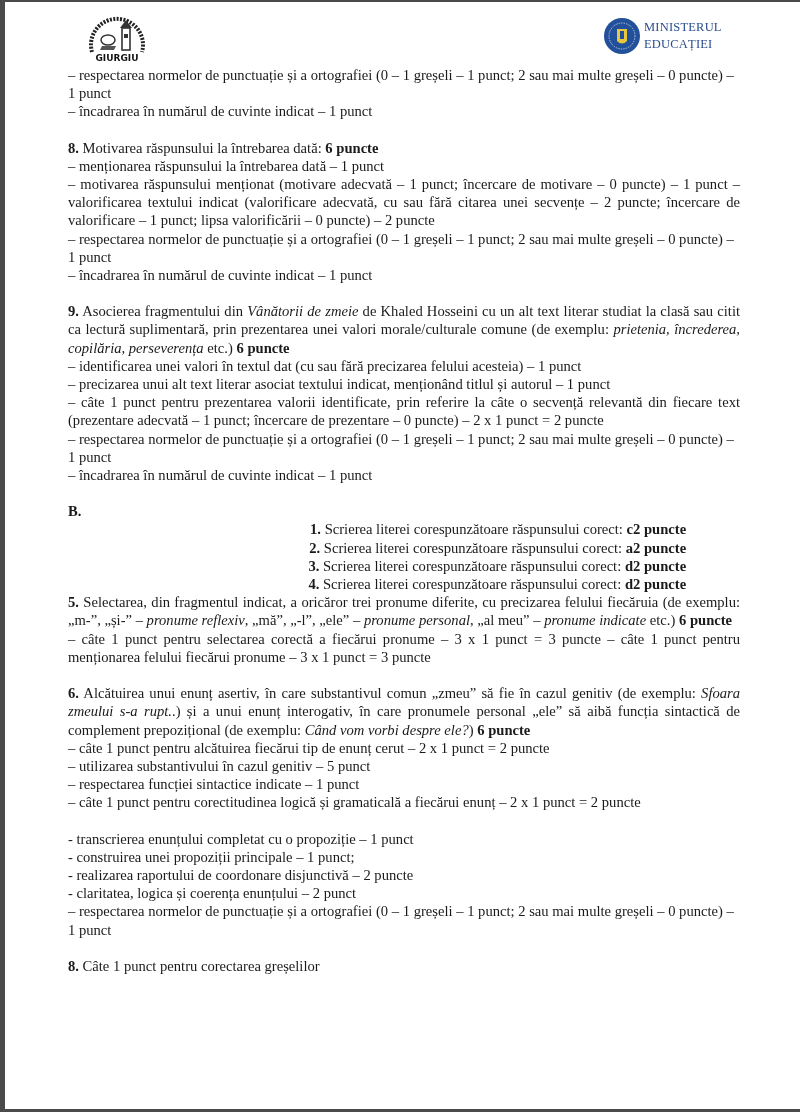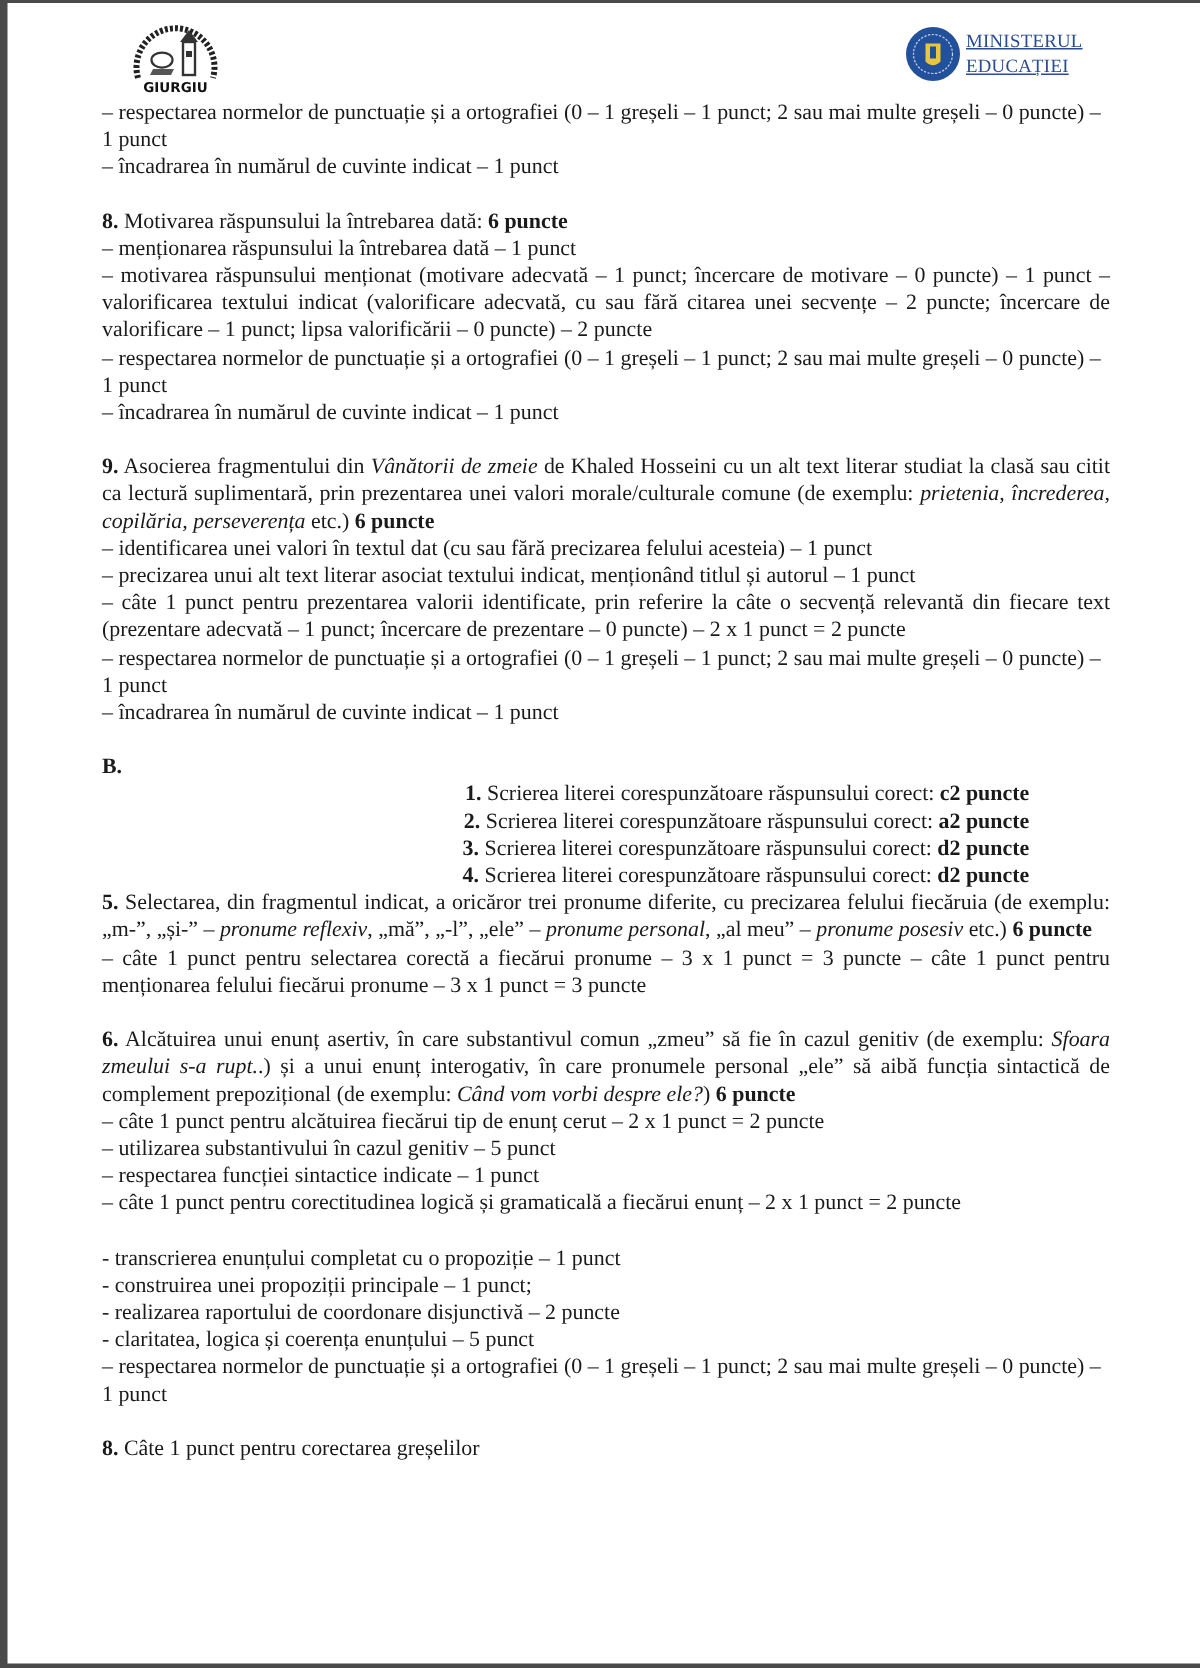--- a/index.html
+++ b/index.html
@@ -17,21 +17,21 @@
   .header { position: absolute; left: 0; top: 0; width: 800px; height: 70px; }
   .logo-left {
     position: absolute; left: 84px; top: 12px; width: 66px; height: 52px;
   }
   .logo-right {
     position: absolute; left: 603px; top: 15px; width: 110px; height: 42px;
   }
   .ministry-text {
     position: absolute; left: 41px; top: 4px;
     font-family: "Liberation Serif", serif;
-    font-size: 12.5px; line-height: 17px; color: #2a4d8f; letter-spacing: 0.2px; text-decoration: underline;
+    font-size: 12.5px; line-height: 17px; color: #2a4d8f; letter-spacing: 0.2px;
   }
 
   .page {
     position: absolute; left: 68px; top: 66px; width: 672px;
     font-size: 14.6px; line-height: 18.2px;
   }
   .page p { margin: 0; }
   .justify { text-align: justify; }
   .gap { height: 18px; }
   b { font-weight: bold; }
@@ -113,39 +113,39 @@
     <div class="score-row">
       <span class="left"><b>3.</b><span> Scrierea literei corespunzătoare răspunsului corect: </span><b>d</b></span>
       <span class="right">2 puncte</span>
     </div>
     <div class="score-row">
       <span class="left"><b>4.</b><span> Scrierea literei corespunzătoare răspunsului corect: </span><b>d</b></span>
       <span class="right">2 puncte</span>
     </div>
 
     <div>
-      <p class="justify"><b>5.</b><span> Selectarea, din fragmentul indicat, a oricăror trei pronume diferite, cu precizarea felului fiecăruia (de exemplu: „m-”, „și-” – </span><i>pronume reflexiv</i><span>, „mă”, „-l”, „ele” – </span><i>pronume personal</i><span>, „al meu” – </span><i>pronume posesiv</i><span> etc.) </span><b>6 puncte</b></p>
+      <p class="justify"><b>5.</b><span> Selectarea, din fragmentul indicat, a oricăror trei pronume diferite, cu precizarea felului fiecăruia (de exemplu: „m-”, „și-” – </span><i>pronume reflexiv</i><span>, „mă”, „-l”, „ele” – </span><i>pronume personal</i><span>, „al meu” – </span><i>pronume indicate</i><span> etc.) </span><b>6 puncte</b></p>
       <p class="justify">– câte 1 punct pentru selectarea corectă a fiecărui pronume – 3 x 1 punct = 3 puncte – câte 1 punct pentru menționarea felului fiecărui pronume – 3 x 1 punct = 3 puncte</p>
     </div>
     <div class="gap"></div>
 
     <div>
       <p class="justify"><b>6.</b><span> Alcătuirea unui enunț asertiv, în care substantivul comun „zmeu” să fie în cazul genitiv (de exemplu: </span><i>Sfoara zmeului s-a rupt.</i><span>.) și a unui enunț interogativ, în care pronumele personal „ele” să aibă funcția  sintactică de complement prepozițional (de exemplu: </span><i>Când vom vorbi despre ele?</i><span>) </span><b>6 puncte</b></p>
       <p>– câte 1 punct pentru alcătuirea fiecărui tip de enunț cerut – 2 x 1 punct = 2 puncte</p>
       <p>– utilizarea substantivului în cazul genitiv – 5 punct</p>
       <p>– respectarea funcției sintactice indicate – 1 punct</p>
       <p>– câte 1 punct pentru corectitudinea logică și gramaticală a fiecărui enunț – 2 x 1 punct = 2 puncte</p>
     </div>
     <div class="gap"></div>
 
     <div>
       <p>- transcrierea enunțului completat cu o propoziție – 1 punct</p>
       <p>- construirea unei propoziții principale – 1 punct;</p>
       <p>- realizarea raportului de coordonare disjunctivă – 2 puncte</p>
-      <p>- claritatea, logica și coerența enunțului – 5 punct</p>
+      <p>- claritatea, logica și coerența enunțului – 2 punct</p>
       <p>– respectarea normelor de punctuație și a ortografiei (0 – 1 greșeli – 1 punct; 2 sau mai multe greșeli – 0 puncte) – 1 punct</p>
     </div>
     <div class="gap"></div>
 
     <div>
       <p><b>8.</b><span> Câte 1 punct pentru corectarea greșelilor</span></p>
     </div>
   </div>
 </div>
 

